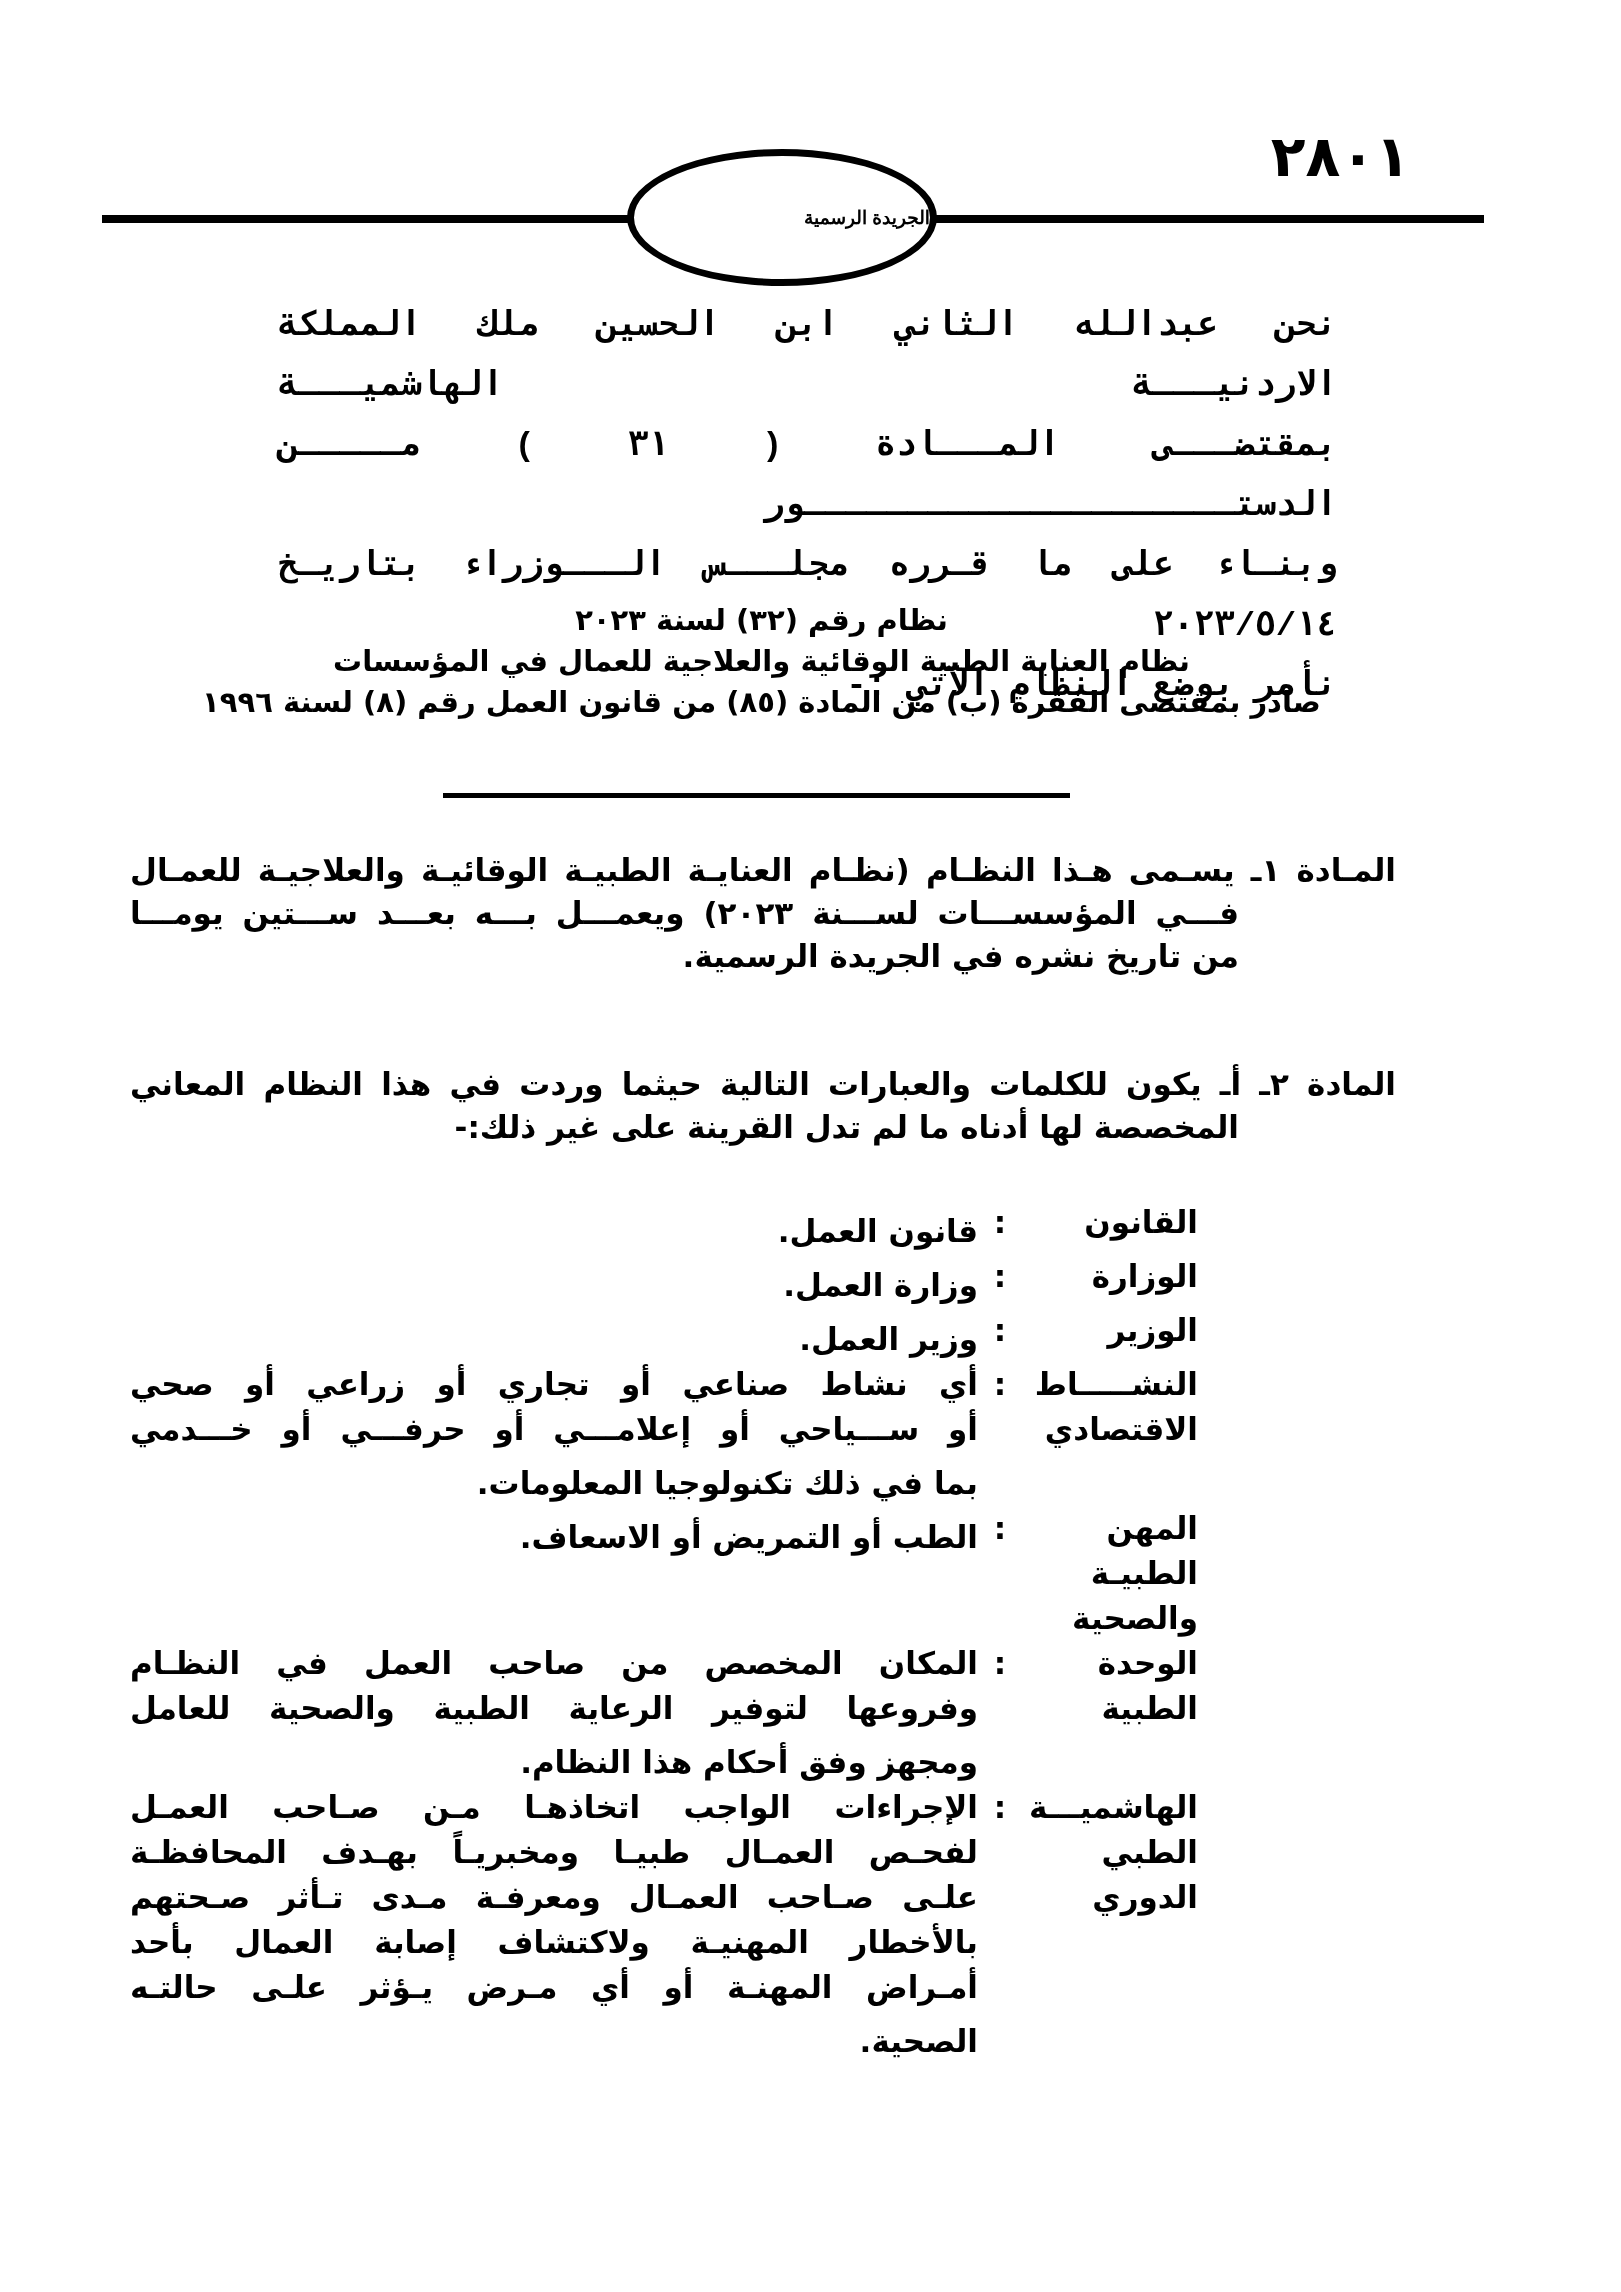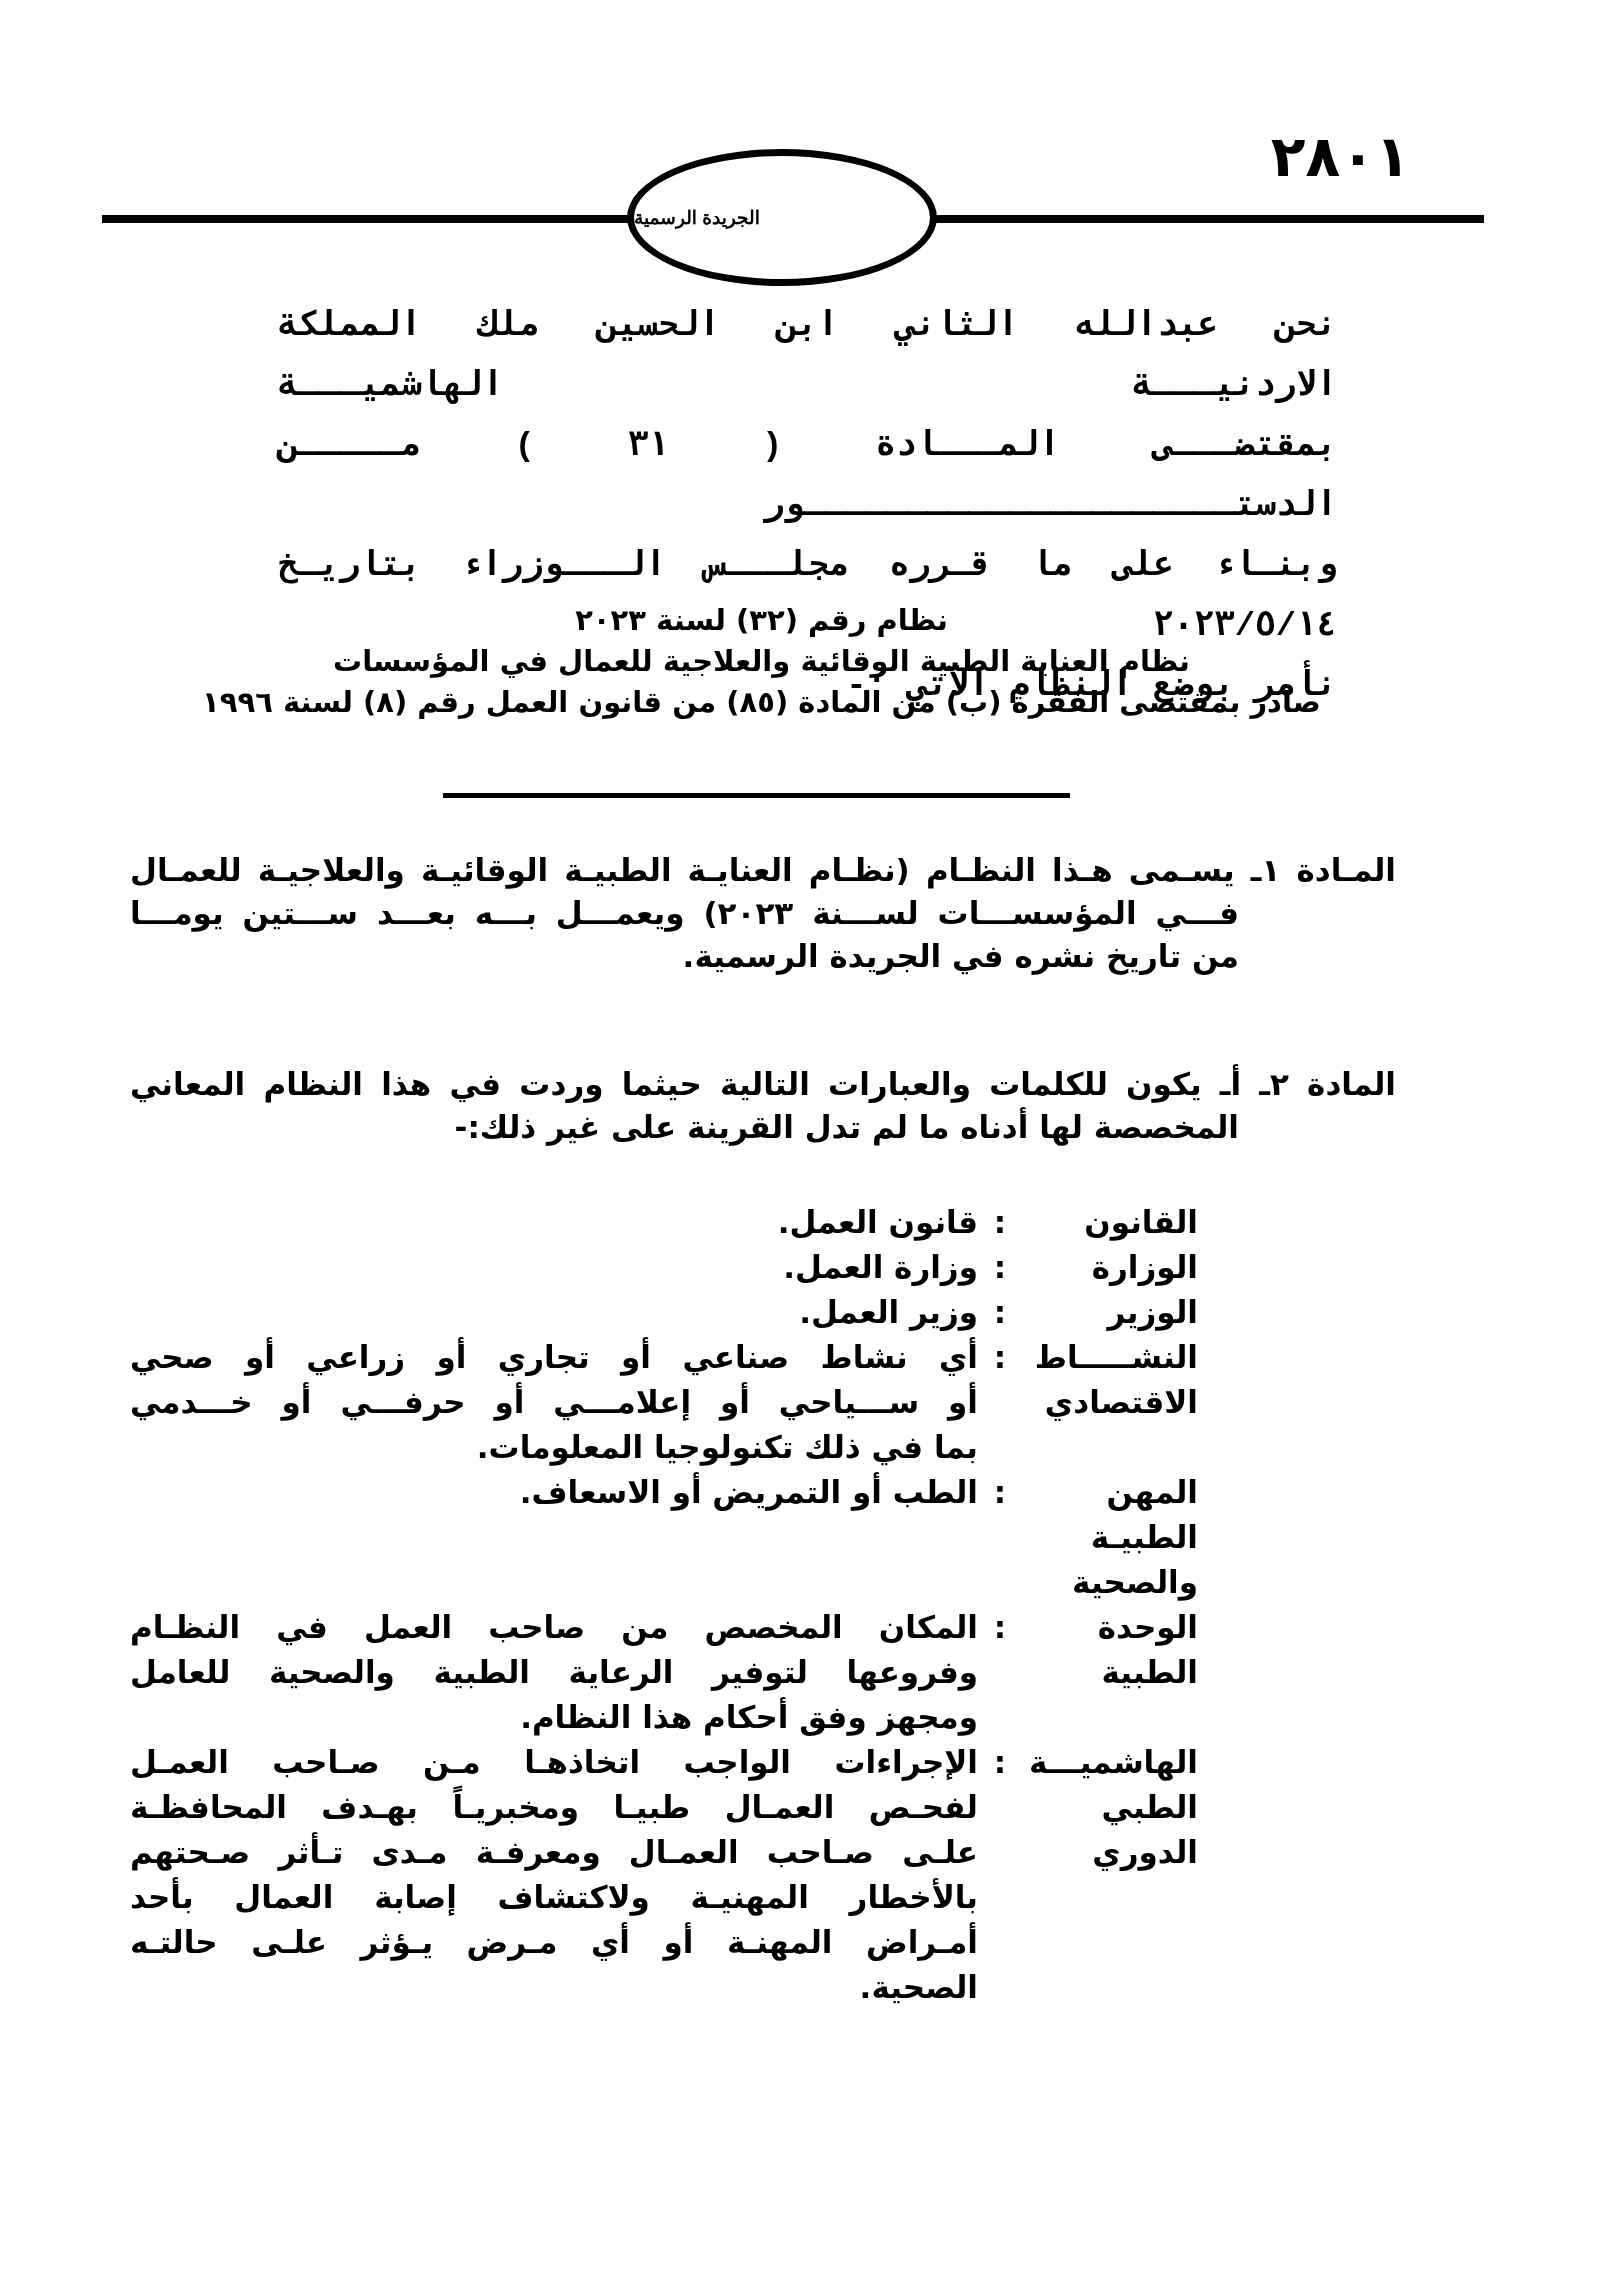--- a/index.html
+++ b/index.html
@@ -18,21 +18,21 @@
       letter-spacing: 2px;
     }
     .header-rule {
       position: absolute; left: 102px; right: 137px; top: 215px; height: 7.8px;
       background: #000; z-index: 1;
     }
     .header-oval {
       position: absolute; left: 627px; top: 149px; width: 310px; height: 137px;
       border: 7.8px solid #000; border-radius: 50%; background: #fff;
       box-sizing: border-box; z-index: 2;
-      display: flex; align-items: center; justify-content: flex-end;
+      display: flex; align-items: center; justify-content: flex-start;
     }
     .header-oval span {
       font-family: "Liberation Sans", sans-serif; font-weight: bold; font-size: 18.6px;
     }
 
     
     .content { position: absolute; z-index: 2; font-weight: bold; }
     .preamble {
       right: 284px; top: 296px; width: 1059px;
       font-family: Liberation Mono, monospace; font-size: 34px; line-height: 60px;
@@ -63,21 +63,21 @@
       right: 423px; top: 1200px; width: 1068px;
       font-family: "DejaVu Sans", sans-serif; font-size: 31px; line-height: 45px;
     }
     .def-row { display: flex; flex-direction: row; }
     .def-term { width: 176px; flex: 0 0 176px; }
     .def-term div { text-align: justify; text-align-last: justify; }
     .def-term div.plain { text-align-last: right; }
     .def-colon { width: 44px; flex: 0 0 44px; text-align: center; }
     .def-body { flex: 1; }
     .def-body div { text-align: justify; text-align-last: justify; }
-    .def-body div.short { text-align-last: right; }
+    .def-body div.short { text-align-last: right; margin-top: 9px; }
   </style>
 </head>
 <body>
 
 <div class="wm">
   
   
   
   
 

